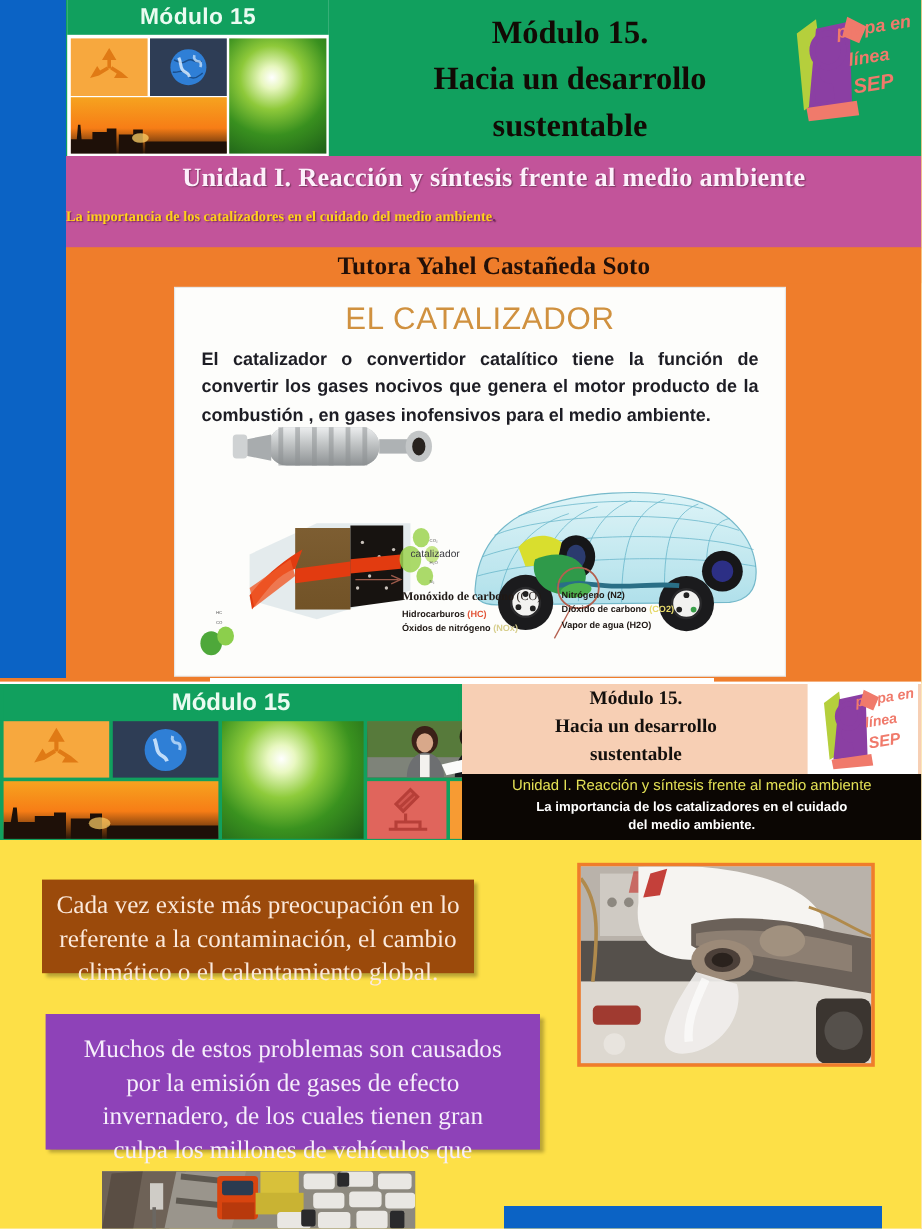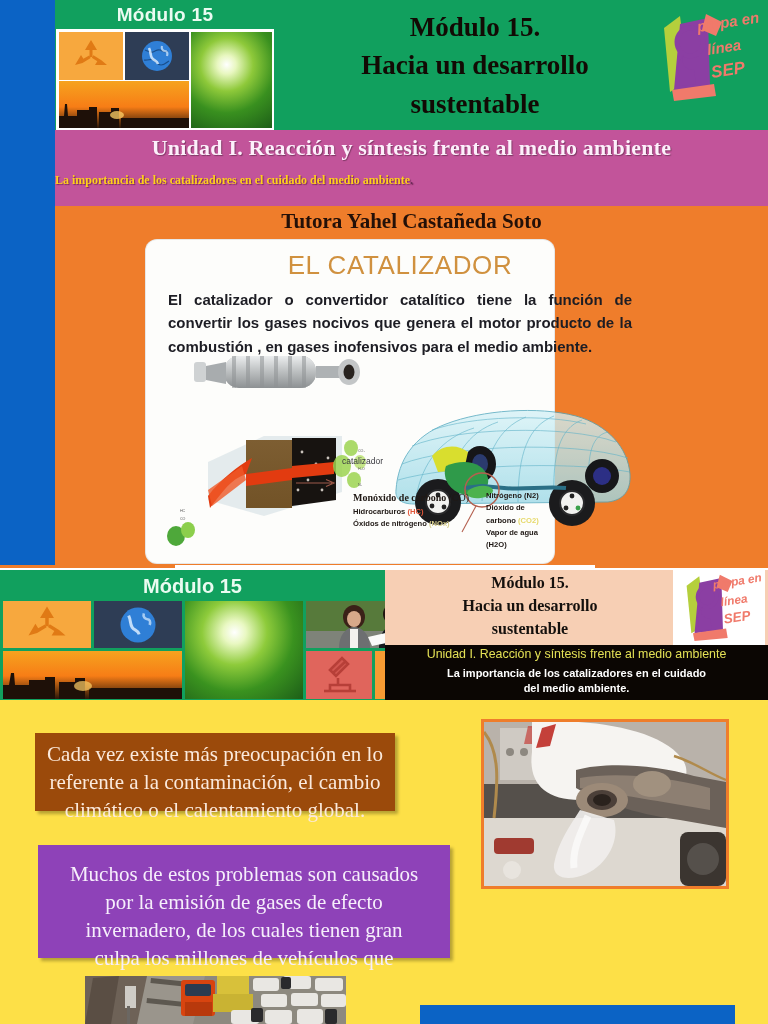--- a/index.html
+++ b/index.html
@@ -36,32 +36,32 @@
     text-shadow:1px 1px 1px rgba(60,0,40,.5);}
   .pink-l2 .dot{color:#6a2b57;}
 
   .tutora{position:absolute;left:55px;top:206px;width:713px;height:30px;background:#ef7d2b;
     text-align:center;color:#231008;font-size:21px;font-weight:700;line-height:30px;}
 
   .logo{position:absolute;width:110px;height:105px;}
   #logo1{left:650px;top:6px;}
 
   
-  #figure{position:absolute;left:146px;top:240px;width:408px;height:323px;background:#fdfdfb;
-    box-shadow:0 0 0 1px #e7e7e7;border-radius:11px;}
+  #figure{position:absolute;left:146px;top:240px;width:508px;height:323px;background:#fdfdfb;
+    box-shadow:0 0 0 1px #e7e7e7;}
   .fig-title{position:absolute;left:0;top:10px;width:508px;text-align:center;color:#d0913f;
     font-family:"Liberation Sans",sans-serif;font-size:26px;font-weight:400;letter-spacing:.6px;}
   .fig-para{position:absolute;left:22px;top:48px;width:464px;color:#1d1d24;
     font-family:"Liberation Sans",sans-serif;font-size:15px;font-weight:700;line-height:1.55;
     text-align:justify;}
   .fig-canvas{position:absolute;left:0;top:100px;width:508px;height:223px;}
   .cat-label{position:absolute;left:196px;top:216px;color:#3a3a40;
     font-family:"Liberation Sans",sans-serif;font-size:8.5px;}
   .gaslist{position:absolute;font-family:"Liberation Sans",sans-serif;font-size:7.6px;
-    font-weight:700;line-height:1.62;color:#201915;margin-left:18px;}
+    font-weight:700;line-height:1.62;color:#201915;}
   #gas-left{left:189px;top:250px;}
   #gas-right{left:322px;top:250px;}
   .gas-head{font-family:"Liberation Serif",serif;font-size:10px;font-weight:700;}
   .hc{color:#e2573a;} .nox{color:#d8cf8e;} .co2{color:#e6d96a;}
 
   
   #slide2head{position:absolute;left:0;top:568px;width:768px;height:132px;background:#fff;overflow:hidden;}
   .s2-left{position:absolute;left:0;top:2px;width:385px;height:130px;background:#11a05e;}
   .s2-title{position:absolute;left:3px;top:2px;width:379px;height:28px;background:#11a05e;
     color:#eafbf1;font-family:"Liberation Sans",sans-serif;font-size:20px;font-weight:600;

